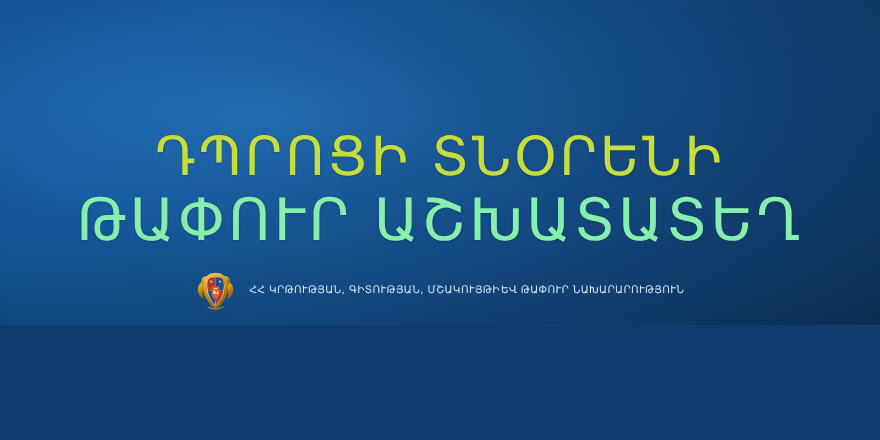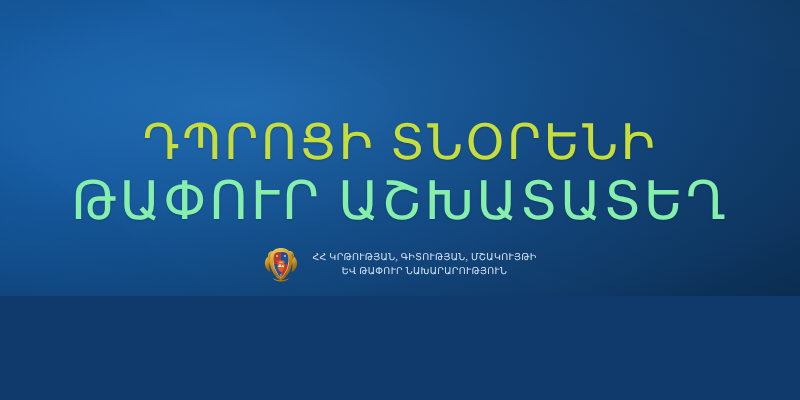--- a/index.html
+++ b/index.html
@@ -10,21 +10,20 @@
   body {
     font-family: "DejaVu Sans", sans-serif;
   }
 
   #banner {
     position: relative;
     width: 800px;
     height: 296px;
     overflow: hidden;
     background: #15548f;
-    font-family: Liberation Serif, serif;
   }
 
   
   #bg-base {
     position: absolute;
     inset: 0;
     background: linear-gradient(128deg,
       #1761aa 0%,
       #175da4 18%,
       #15528f 42%,
@@ -109,21 +108,21 @@
     gap: 13px;
   }
   #emblem {
     width: 36px;
     height: 39px;
     flex: 0 0 auto;
     display: block;
   }
   #ministry-text {
     display: flex;
-    flex-direction: column;
+    flex-direction: row;
     align-items: center;
     gap: 1px;
   }
   .ministry-line {
     font-size: 9.5px;
     letter-spacing: 0.035em;
     color: #d3e2f2;
     white-space: nowrap;
     line-height: 1.35;
   }

